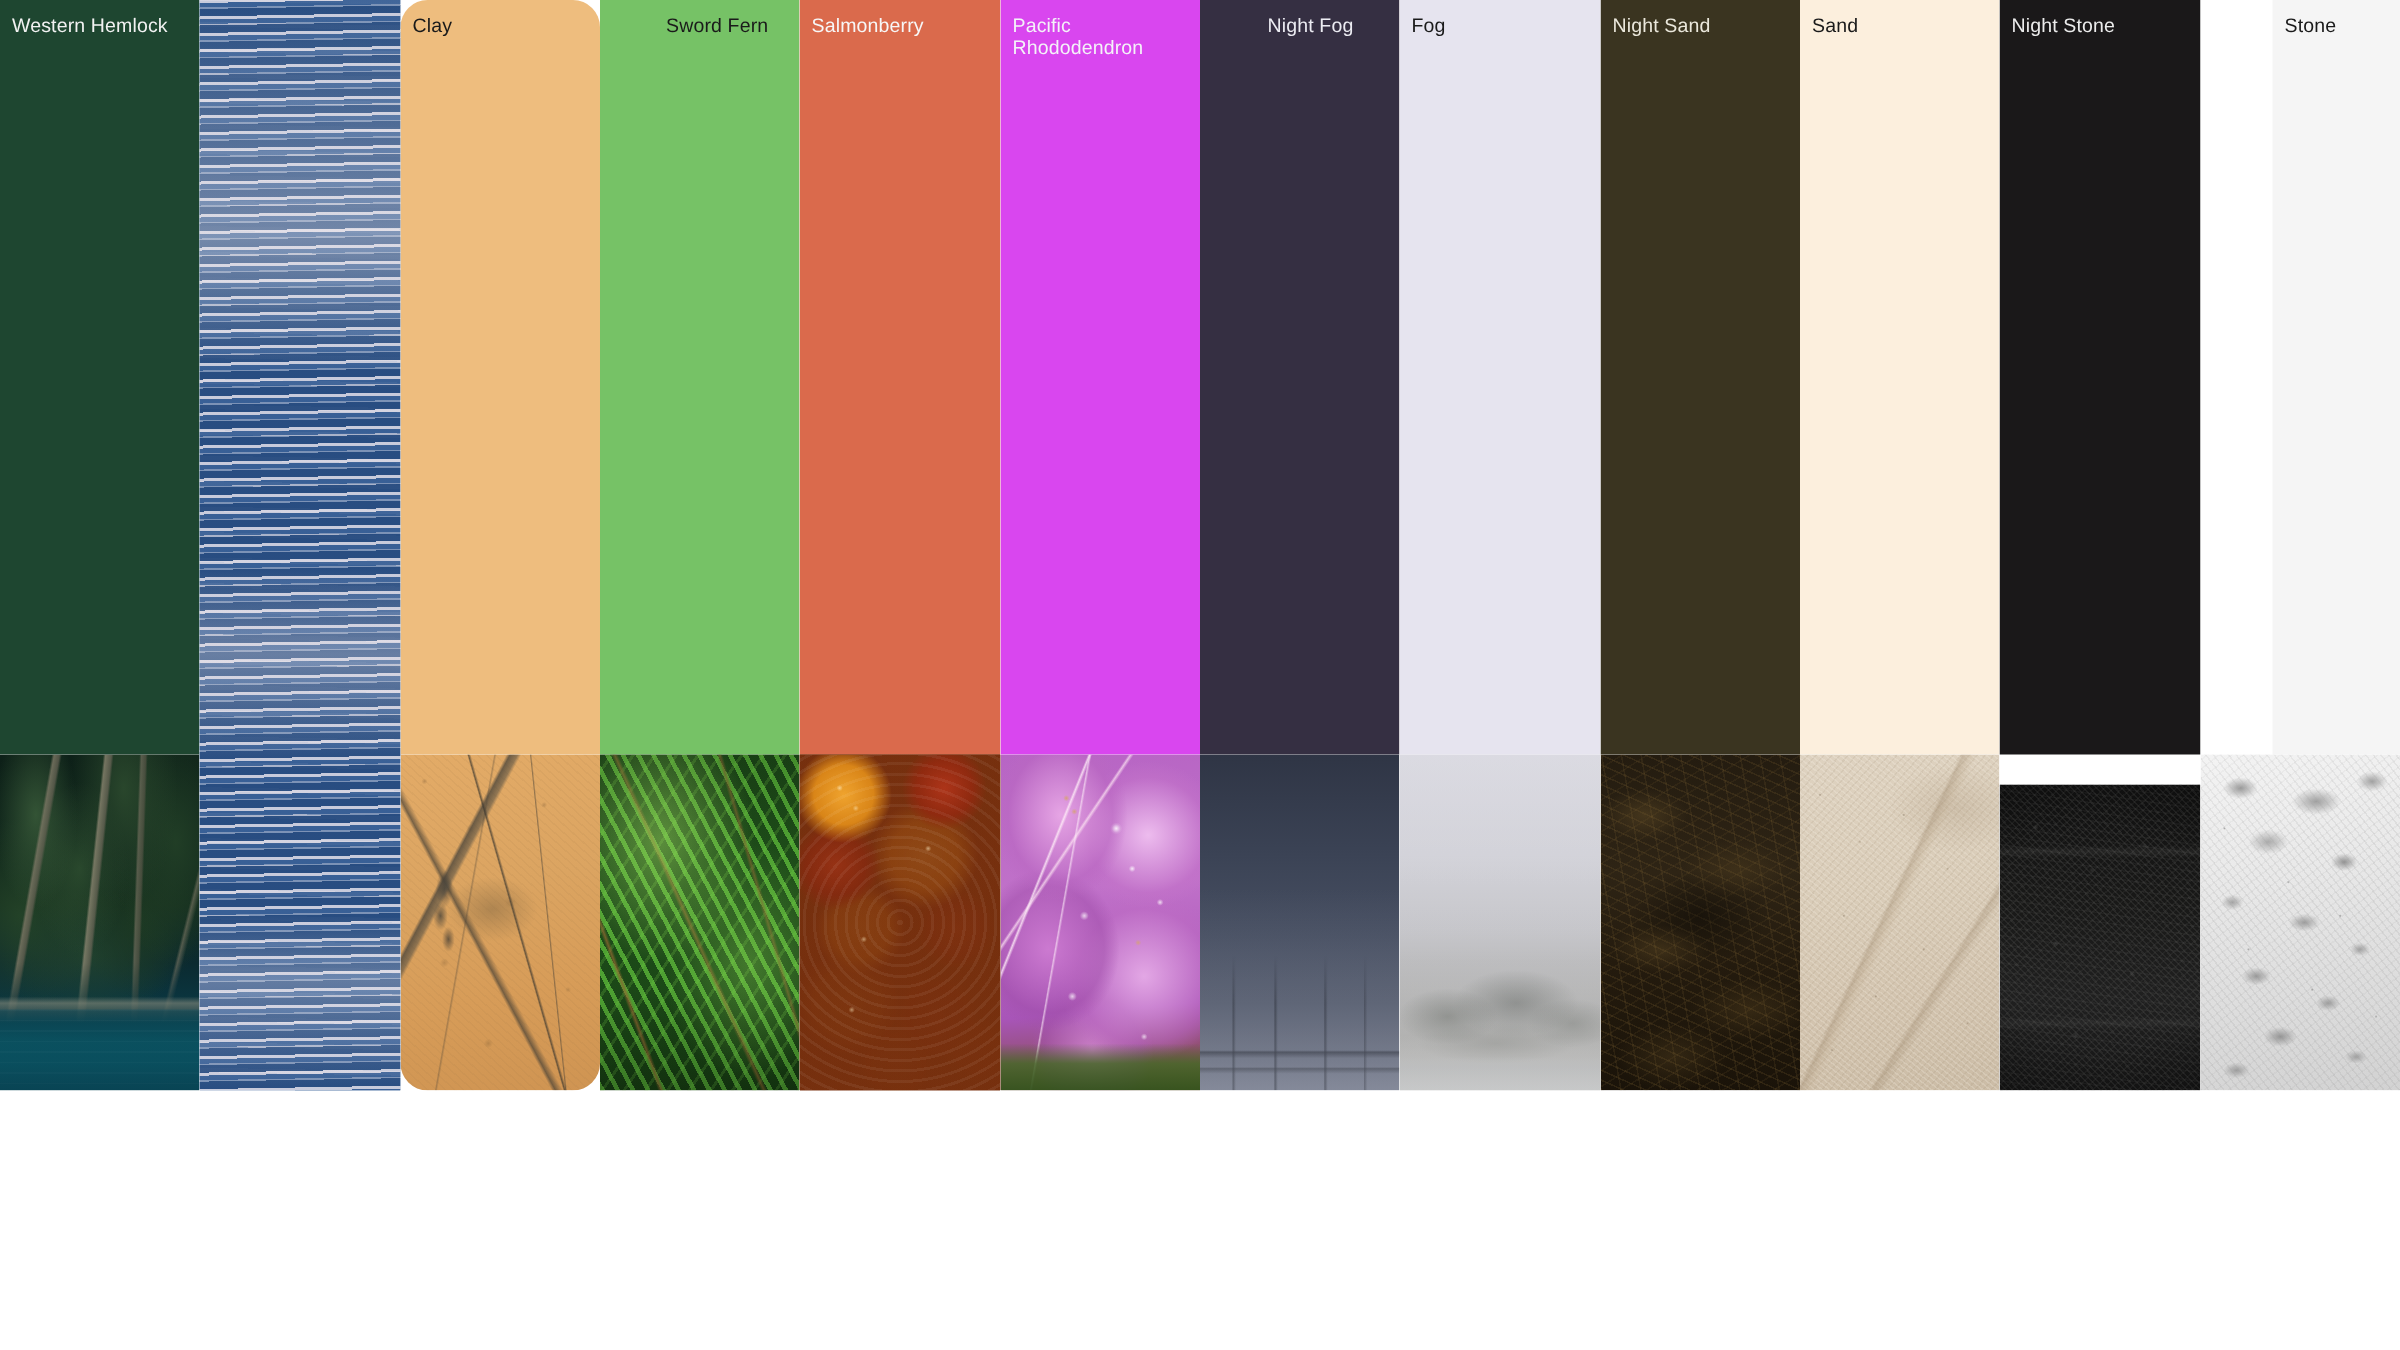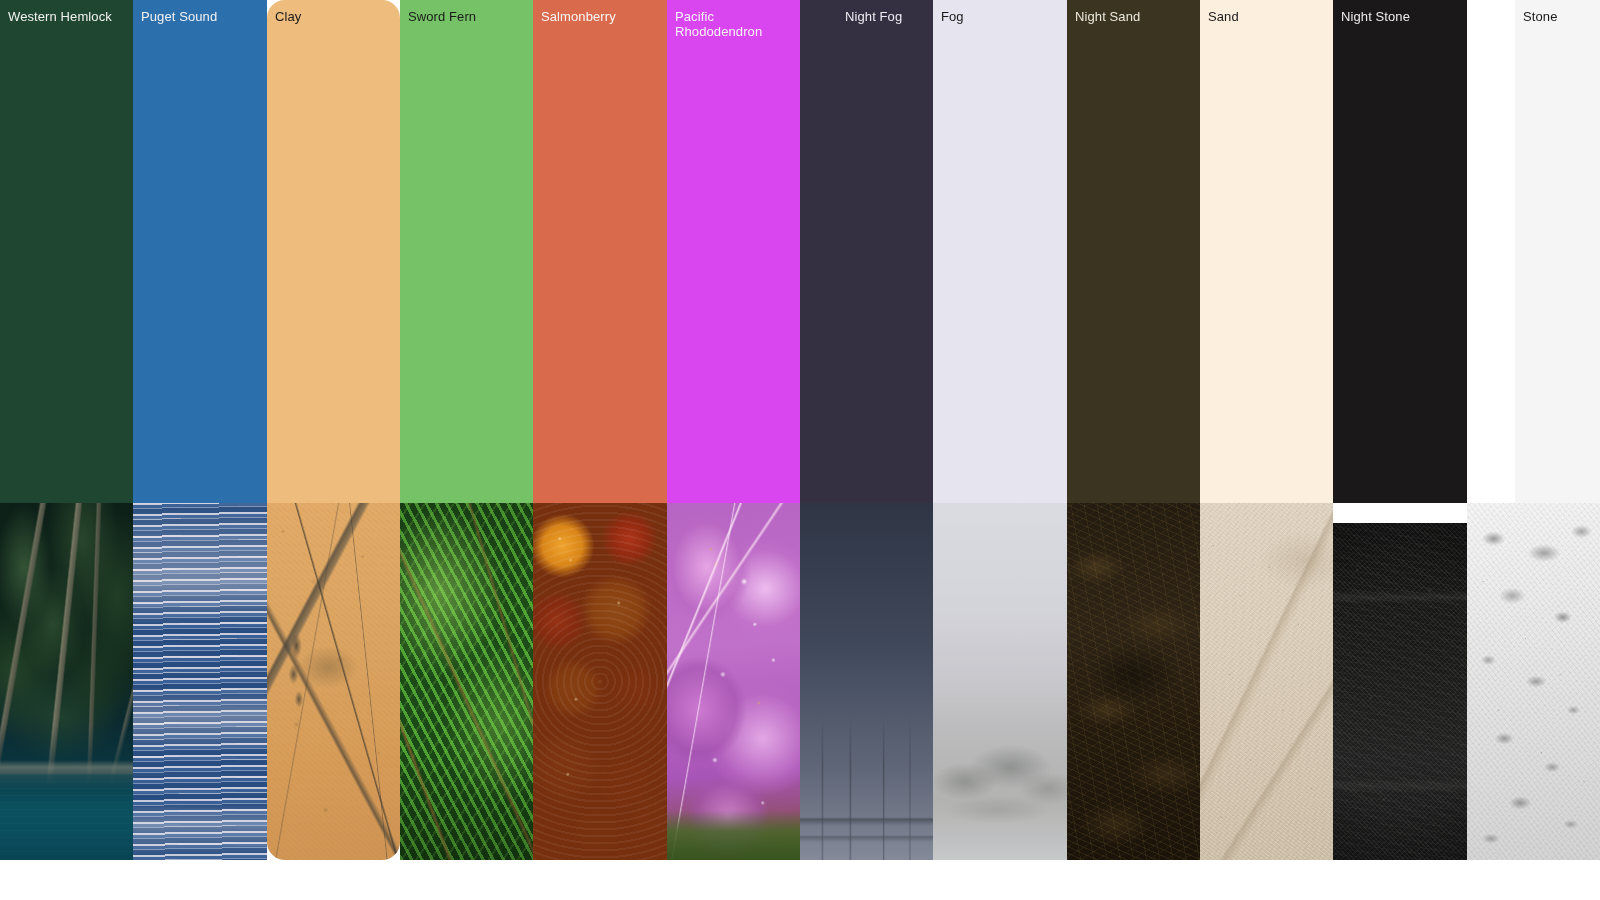--- a/index.html
+++ b/index.html
@@ -10,21 +10,21 @@
   #board{
     position:relative;
     width:1600px; height:900px;
     display:flex;
     flex-direction:row;
     align-items:stretch;
   }
 
   .swatch{
     position:relative;
-    height:860px;
+    height:727px;
     display:flex;
     flex-direction:column;
     overflow:hidden;
   }
 
   
   .color-block{
     position:relative;
     flex:0 0 503px;
     height:503px;
@@ -362,23 +362,20 @@
     <div class="photo ph-forest" style="height: 397px;">
       <div class="layer base"></div>
       <div class="layer canopy"></div>
       <div class="layer trunks"></div>
       <div class="layer shore"></div>
       <div class="layer water"></div>
     </div>
   </div>
 
   <div class="swatch" style="width: 134px; flex: 0 0 134px;">
-    <div class="color-block" style="background: rgb(44, 111, 173); height: 503px; flex: 0 0 503px;">
-      <div class="swatch-label" style="color: rgb(242, 242, 242);">Puget Sound</div>
-    </div>
     <div class="photo ph-water" style="height: 397px;">
       <div class="layer base"></div>
       <div class="layer ripple"></div>
       <div class="layer sheen"></div>
     </div>
   </div>
 
   <div class="swatch" style="width: 133px; flex: 0 0 133px; border-radius: 18px;">
     <div class="color-block" style="background: rgb(238, 189, 126); height: 503px; flex: 0 0 503px;">
       <div class="swatch-label" style="color: rgb(26, 26, 26);">Clay</div>
@@ -386,21 +383,21 @@
     <div class="photo ph-clay" style="height: 397px;">
       <div class="layer base"></div>
       <div class="layer grain"></div>
       <div class="layer fossil"></div>
       <div class="layer cracks"></div>
     </div>
   </div>
 
   <div class="swatch" style="width: 133px; flex: 0 0 133px;">
     <div class="color-block" style="background: rgb(118, 194, 102); height: 503px; flex: 0 0 503px;">
-      <div class="swatch-label" style="color: rgb(26, 26, 26);">Sword Fern</div>
+      <div class="swatch-label" style="color: rgb(26, 26, 26); margin-left: 36px;">Sword Fern</div>
     </div>
     <div class="photo ph-fern" style="height: 397px;">
       <div class="layer base"></div>
       <div class="layer fronds"></div>
       <div class="layer stems"></div>
       <div class="layer light"></div>
     </div>
   </div>
 
   <div class="swatch" style="width: 134px; flex: 0 0 134px;">

